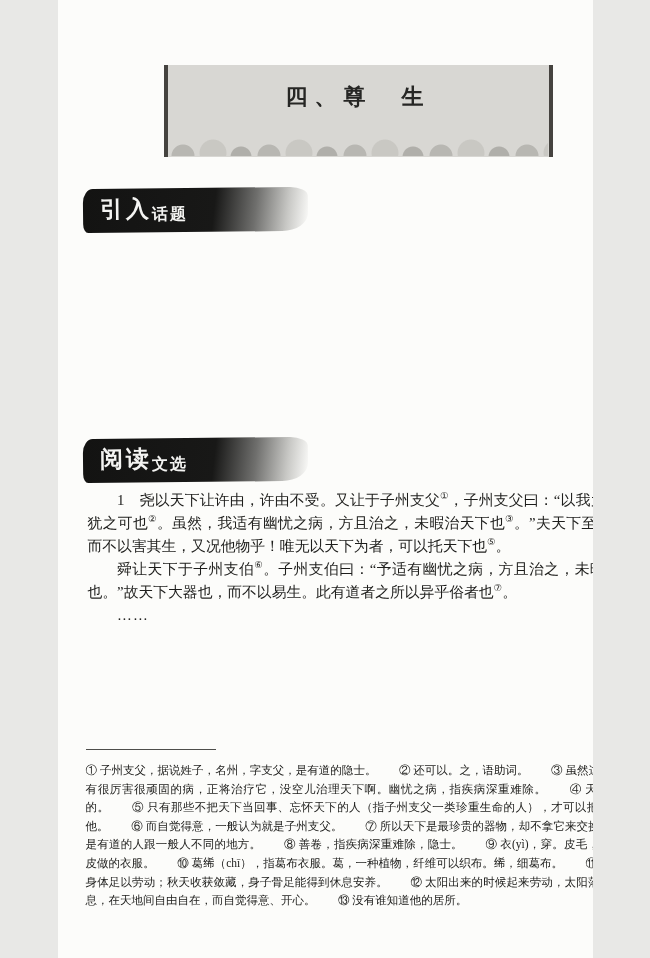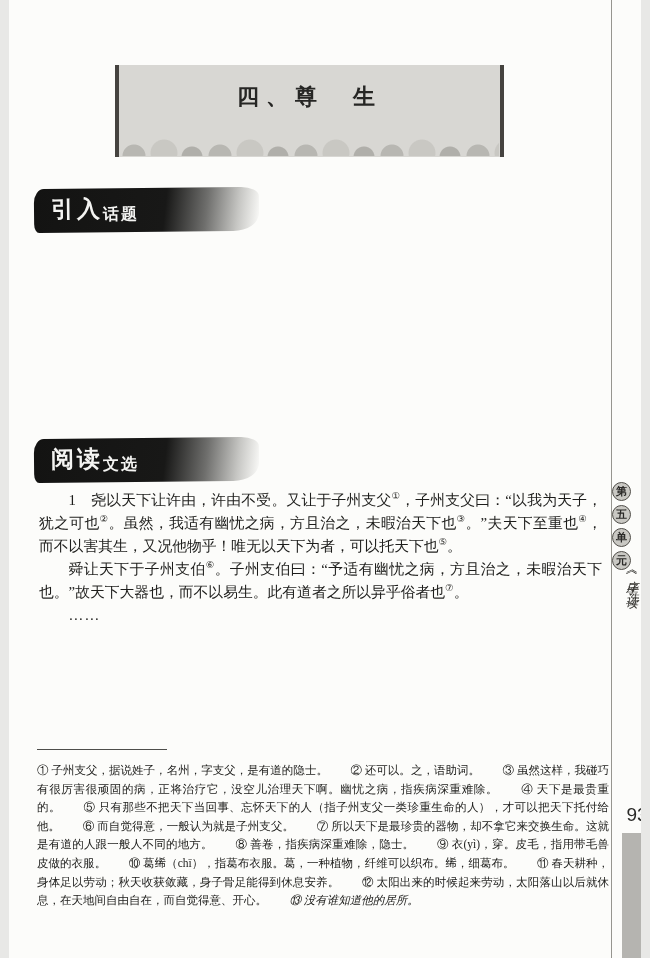--- a/index.html
+++ b/index.html
@@ -1,17 +1,17 @@
 <!DOCTYPE html>
 <html><head>
 <meta charset="utf-8">
 <style>
   html,body{margin:0;padding:0;background:#e8e8e6;}
   .page{
-    position:relative; width:632px; height:958px; margin:0 auto;
+    position:relative; width:535px; height:958px; margin:0 auto;
     background:#fcfcfa; overflow:hidden;
     font-family:"Liberation Serif","DejaVu Serif",serif;
     color:#1d1d1b;
   }
 
   
   .banner{
     position:absolute; left:106px; top:65px; width:389px; height:92px;
     background:#d8d7d3;
   }
@@ -53,21 +53,21 @@
   .reading-block sup{font-size:9.5px; line-height:0; vertical-align:super;}
   .ellipsis-line{letter-spacing:1px;}
 
   
   .footnote-sep{position:absolute; left:28px; top:749px; width:130px; height:0; border-top:1px solid #4d4d4a;}
   .footnotes{
     position:absolute; left:28px; top:761px; width:572px;
     font-size:11.5px; line-height:18.6px; text-align:justify; color:#21211f;
   }
   .footnote-item{margin-right:1.7em;}
-  .footnote-item:last-child{margin-right:16px;font-style:italic;}
+  .footnote-item:last-child{margin-right:16px;}
 
   
   .side-line{position:absolute; left:602px; top:0; width:1px; height:958px; background:#96958f;}
   .unit-badges{position:absolute; left:603px; top:482px; display:flex; flex-direction:column; gap:4px; align-items:center;}
   .unit-badge{
     width:17px; height:17px; border-radius:50%;
     border:1px solid #504e49; background:#c9c8c3;
     font-size:11px; line-height:17px; text-align:center; color:#2a2927; font-weight:bold;
   }
   .book-label{

